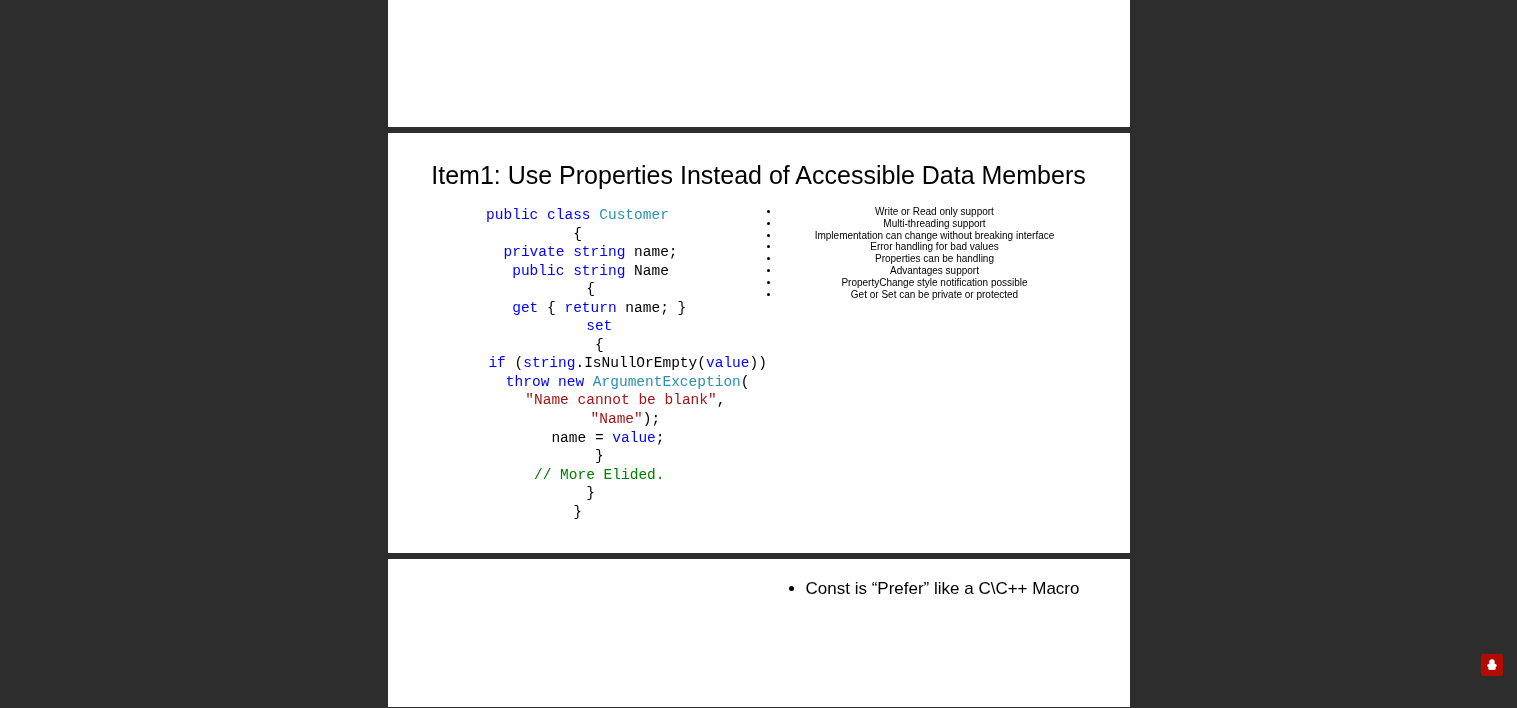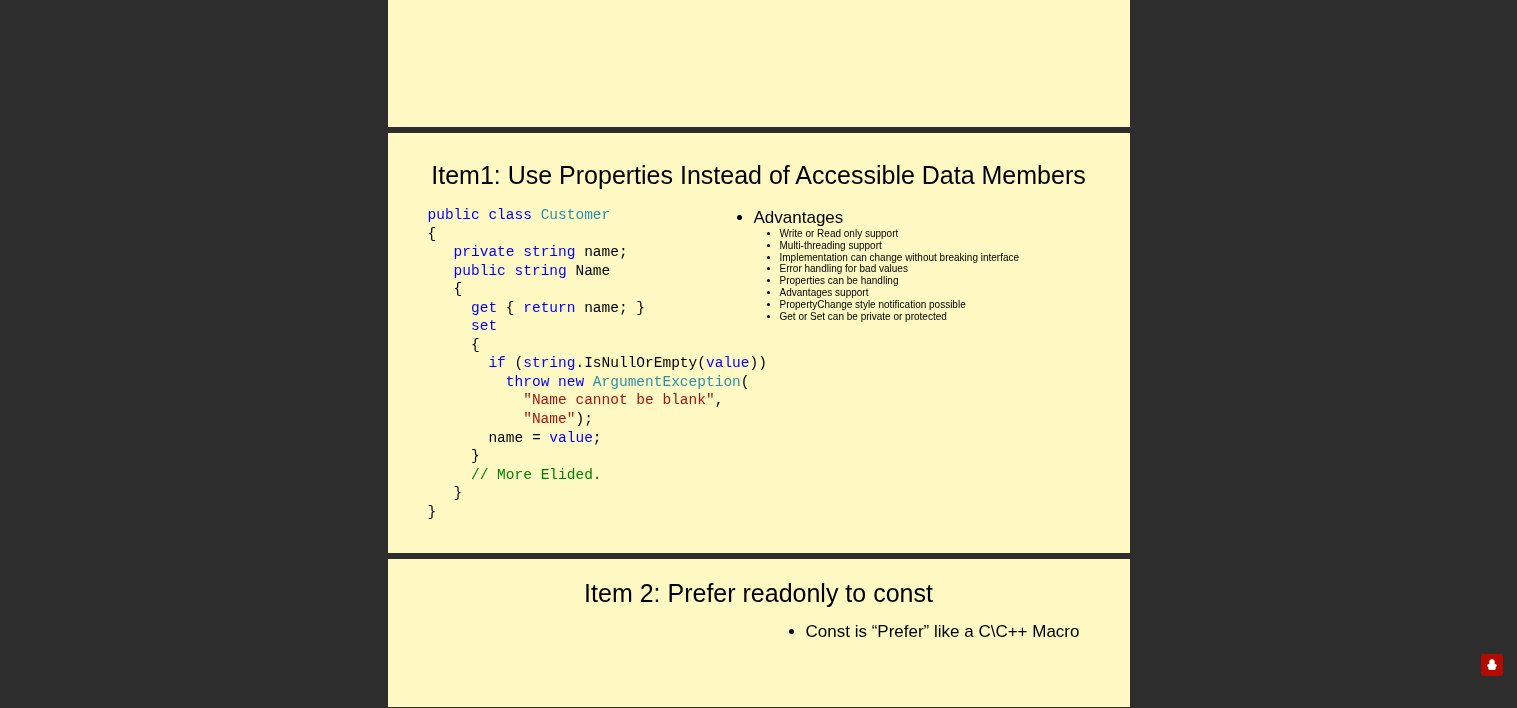--- a/index.html
+++ b/index.html
@@ -13,21 +13,21 @@
   }
   .viewer {
     width: 100%;
     height: 100%;
     overflow: hidden;
     display: flex;
     flex-direction: column;
     align-items: center;
   }
   .slide {
-    background: #fef9c3;
+    background: #ffffff;
     width: 742px;
     margin: 0 auto;
     position: relative;
   }
   .gap {
     height: 6px;
     background: #2d2d2d;
     width: 742px;
   }
   .slide0 {
@@ -40,20 +40,21 @@
   .slide1 h1 {
     font-size: 25px;
     font-weight: 400;
     color: #000;
     text-align: center;
     margin-bottom: 16px;
   }
   .slide1-body {
     display: flex;
     gap: 8px;
+    text-align: center;
   }
   .code-col {
     width: 300px;
     font-family: Consolas, "Courier New", monospace;
     font-size: 14.5px;
     line-height: 1.28;
     white-space: pre;
     color: #000;
   }
   .kw { color: #0000ff; }
@@ -124,41 +125,37 @@
          <span class="kw">throw</span> <span class="kw">new</span> <span class="type">ArgumentException</span><span>(</span>
            <span class="str">"Name cannot be blank"</span><span>,</span>
            <span class="str">"Name"</span><span>);</span>
        <span>name = </span><span class="kw">value</span><span>;</span>
      <span>}</span>
      <span class="com">// More Elided.</span>
    <span>}</span>
 <span>}</span></div>
 
       <div class="bullets-col">
-        <ul>
-          <li class="top-li">Advantages</li>
-        </ul>
         <ul style="padding-left:44px; font-size:10px;">
           <li>Write or Read only support</li>
           <li>Multi-threading support</li>
           <li>Implementation can change without breaking interface</li>
           <li>Error handling for bad values</li>
           <li>Properties can be handling</li>
           <li>Advantages support</li>
           <li>PropertyChange style notification possible</li>
           <li>Get or Set can be private or protected</li>
         </ul>
       </div>
     </div>
   </div>
 
   <div class="gap"></div>
 
   <div class="slide slide2">
-    <h1>Item 2: Prefer readonly to const</h1>
     <div class="slide2-body">
       <ul>
         <li class="top-li">Const is “Prefer” like a C\C++ Macro</li>
       </ul>
     </div>
   </div>
 
 </div>
 
 <div class="pdf-badge">

